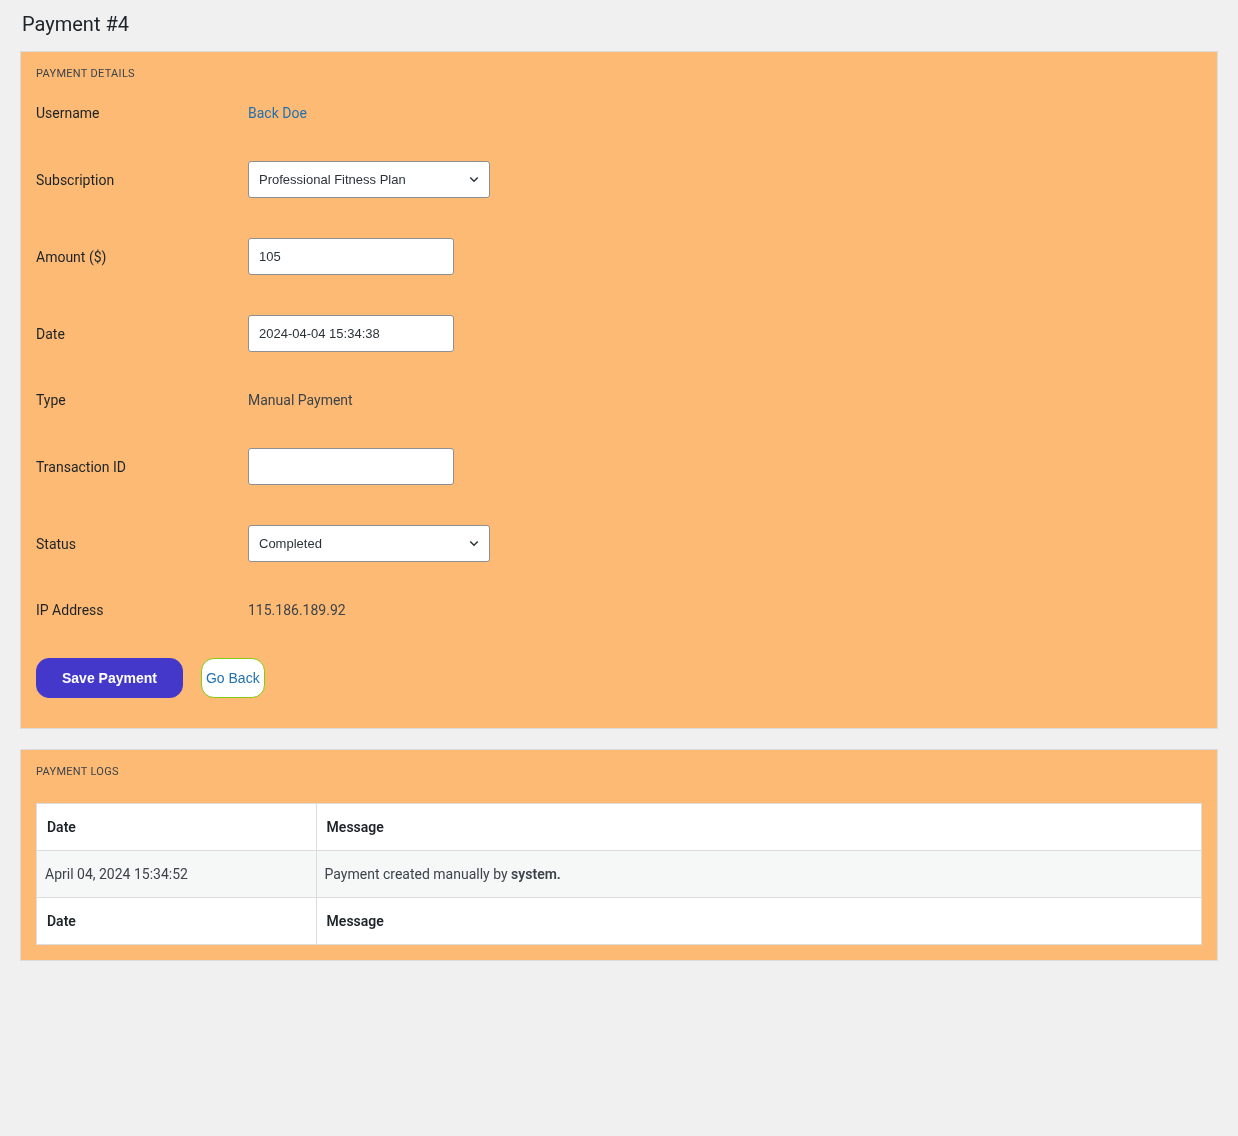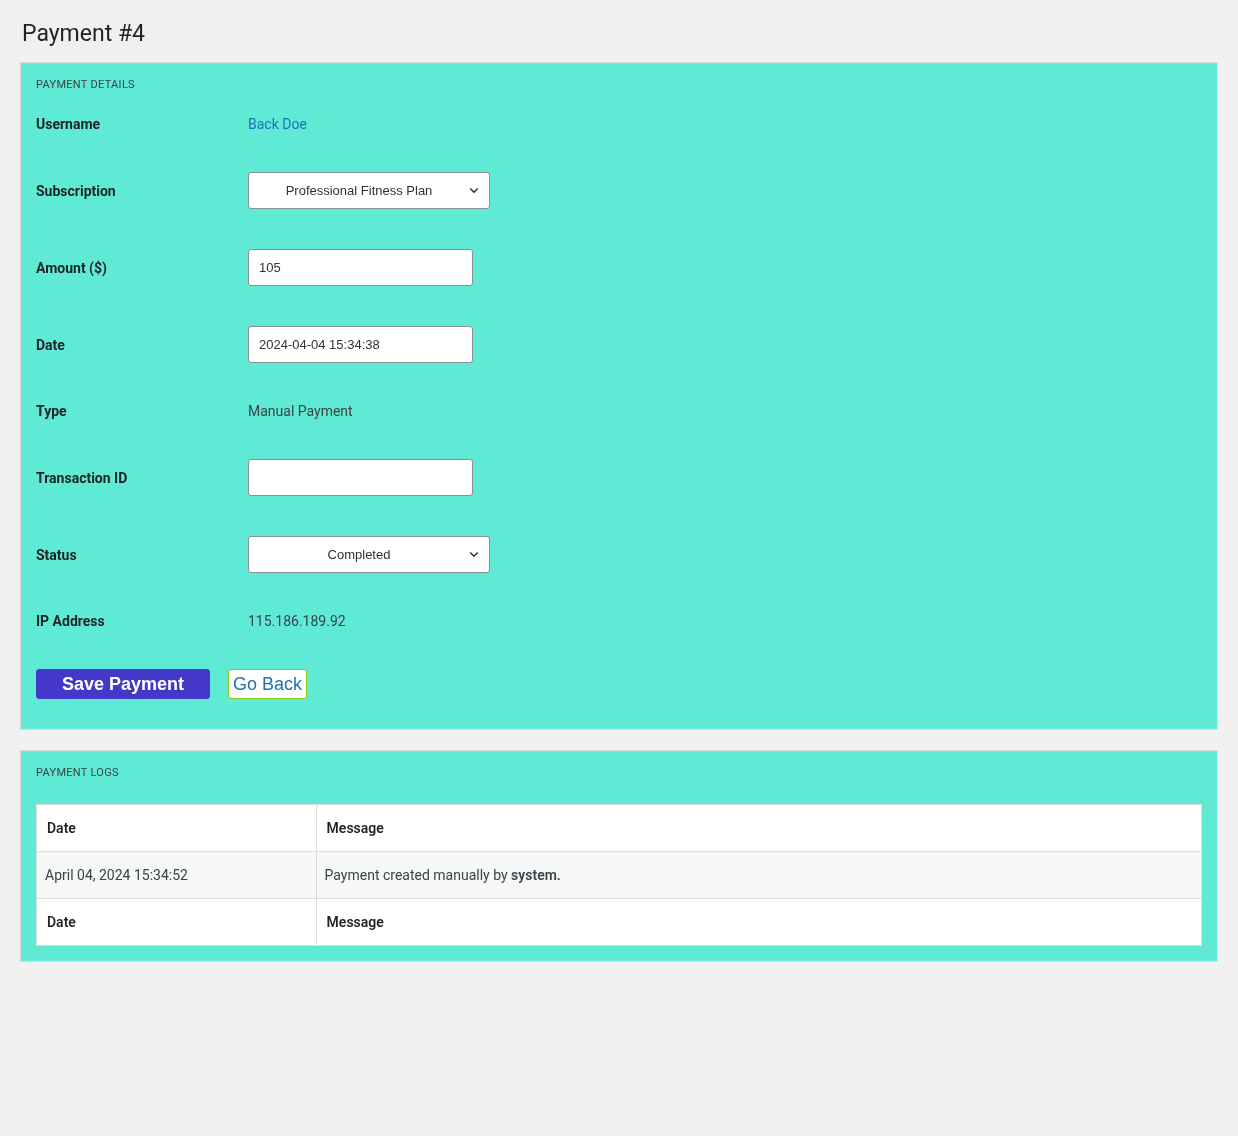--- a/index.html
+++ b/index.html
@@ -4,27 +4,27 @@
 <style>
   * { box-sizing: border-box; margin: 0; padding: 0; }
   body {
     font-family: -apple-system, BlinkMacSystemFont, "Segoe UI", Roboto, Helvetica, Arial, sans-serif;
     background: #f0f0f1;
     color: #1d2327;
     font-size: 14px;
     padding: 0 20px 40px 20px;
   }
   h1.page-title {
-    font-size: 23px;
+    font-size: 20px;
     font-weight: 400;
     color: #1d2327;
-    padding: 20px 0 15px 2px;
+    padding: 12px 0 15px 2px;
   }
   .panel {
-    background: #5eead4;
+    background: #fdba74;
     border: 1px solid #dcdcde;
     margin-bottom: 20px;
     padding: 15px;
   }
   .panel-heading {
     font-size: 11px;
     letter-spacing: 0.3px;
     color: #3c434a;
     text-transform: uppercase;
     margin-bottom: 25px;
@@ -32,28 +32,28 @@
   }
   .form-row {
     display: flex;
     align-items: center;
     margin-bottom: 40px;
   }
   .form-row.tight { margin-bottom: 22px; }
   .form-label {
     width: 212px;
     font-size: 14px;
-    font-weight: 700;
+    font-weight: 400;
     color: #1d2327;
   }
   .form-control-wrap { flex: 0 0 auto; }
   .static-text { color: #3c434a; font-size: 14px; }
   .link { color: #2271b1; text-decoration: none; font-size: 14px; cursor: pointer; }
   input.text-input {
-    width: 225px;
+    width: 206px;
     height: 37px;
     padding: 0 10px;
     border: 1px solid #8c8f94;
     border-radius: 3px;
     font-size: 13px;
     color: #2c3338;
     background: #fff;
   }
   .select-wrap {
     position: relative;
@@ -64,39 +64,38 @@
     height: 37px;
     padding: 0 30px 0 10px;
     border: 1px solid #8c8f94;
     border-radius: 3px;
     font-size: 13px;
     color: #2c3338;
     background: #fff;
     appearance: none;
     -webkit-appearance: none;
     cursor: pointer;
-    text-align: center;
   }
   .select-caret {
     position: absolute;
     right: 10px;
     top: 50%;
     transform: translateY(-50%);
     pointer-events: none;
     color: #2c3338;
   }
   .btn-row { display: flex; gap: 18px; margin-top: 10px; margin-bottom: 15px;}
   .btn {
     display: inline-flex;
     align-items: center;
     justify-content: center;
-    height: 30px;
+    height: 40px;
     padding: 0 25px;
-    font-size: 18px;
-    border-radius: 3px;
+    font-size: 14px;
+    border-radius: 13px;
     cursor: pointer;
     border: 1px solid transparent;
   }
   .btn-primary {
     background: #4338ca;
     color: #fff;
     font-weight: 600;
     border-color: #4338ca;
   }
   .btn-secondary {

